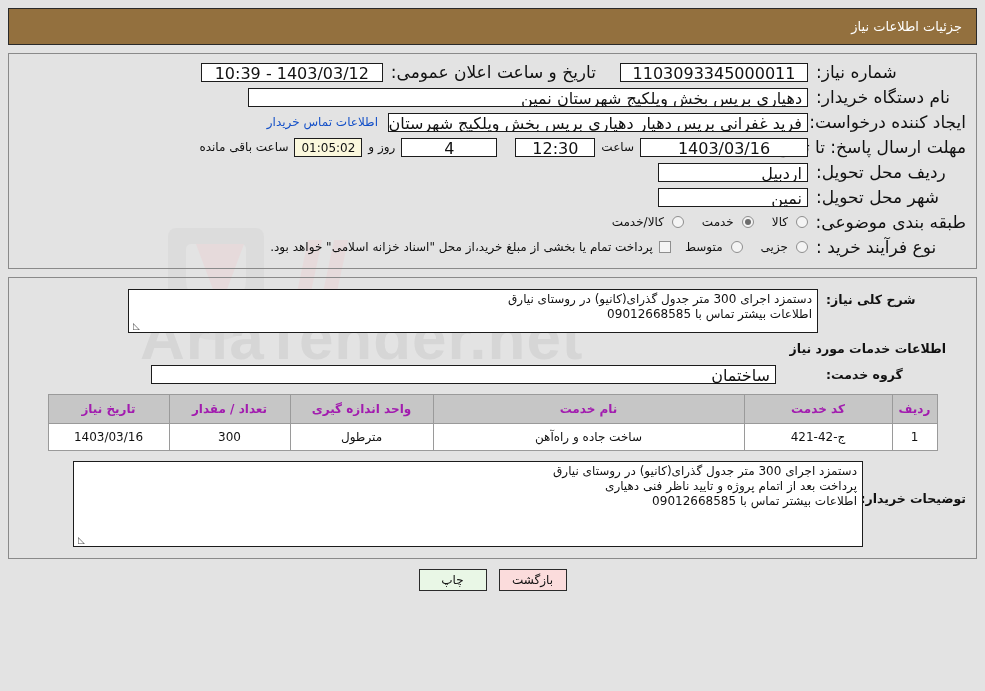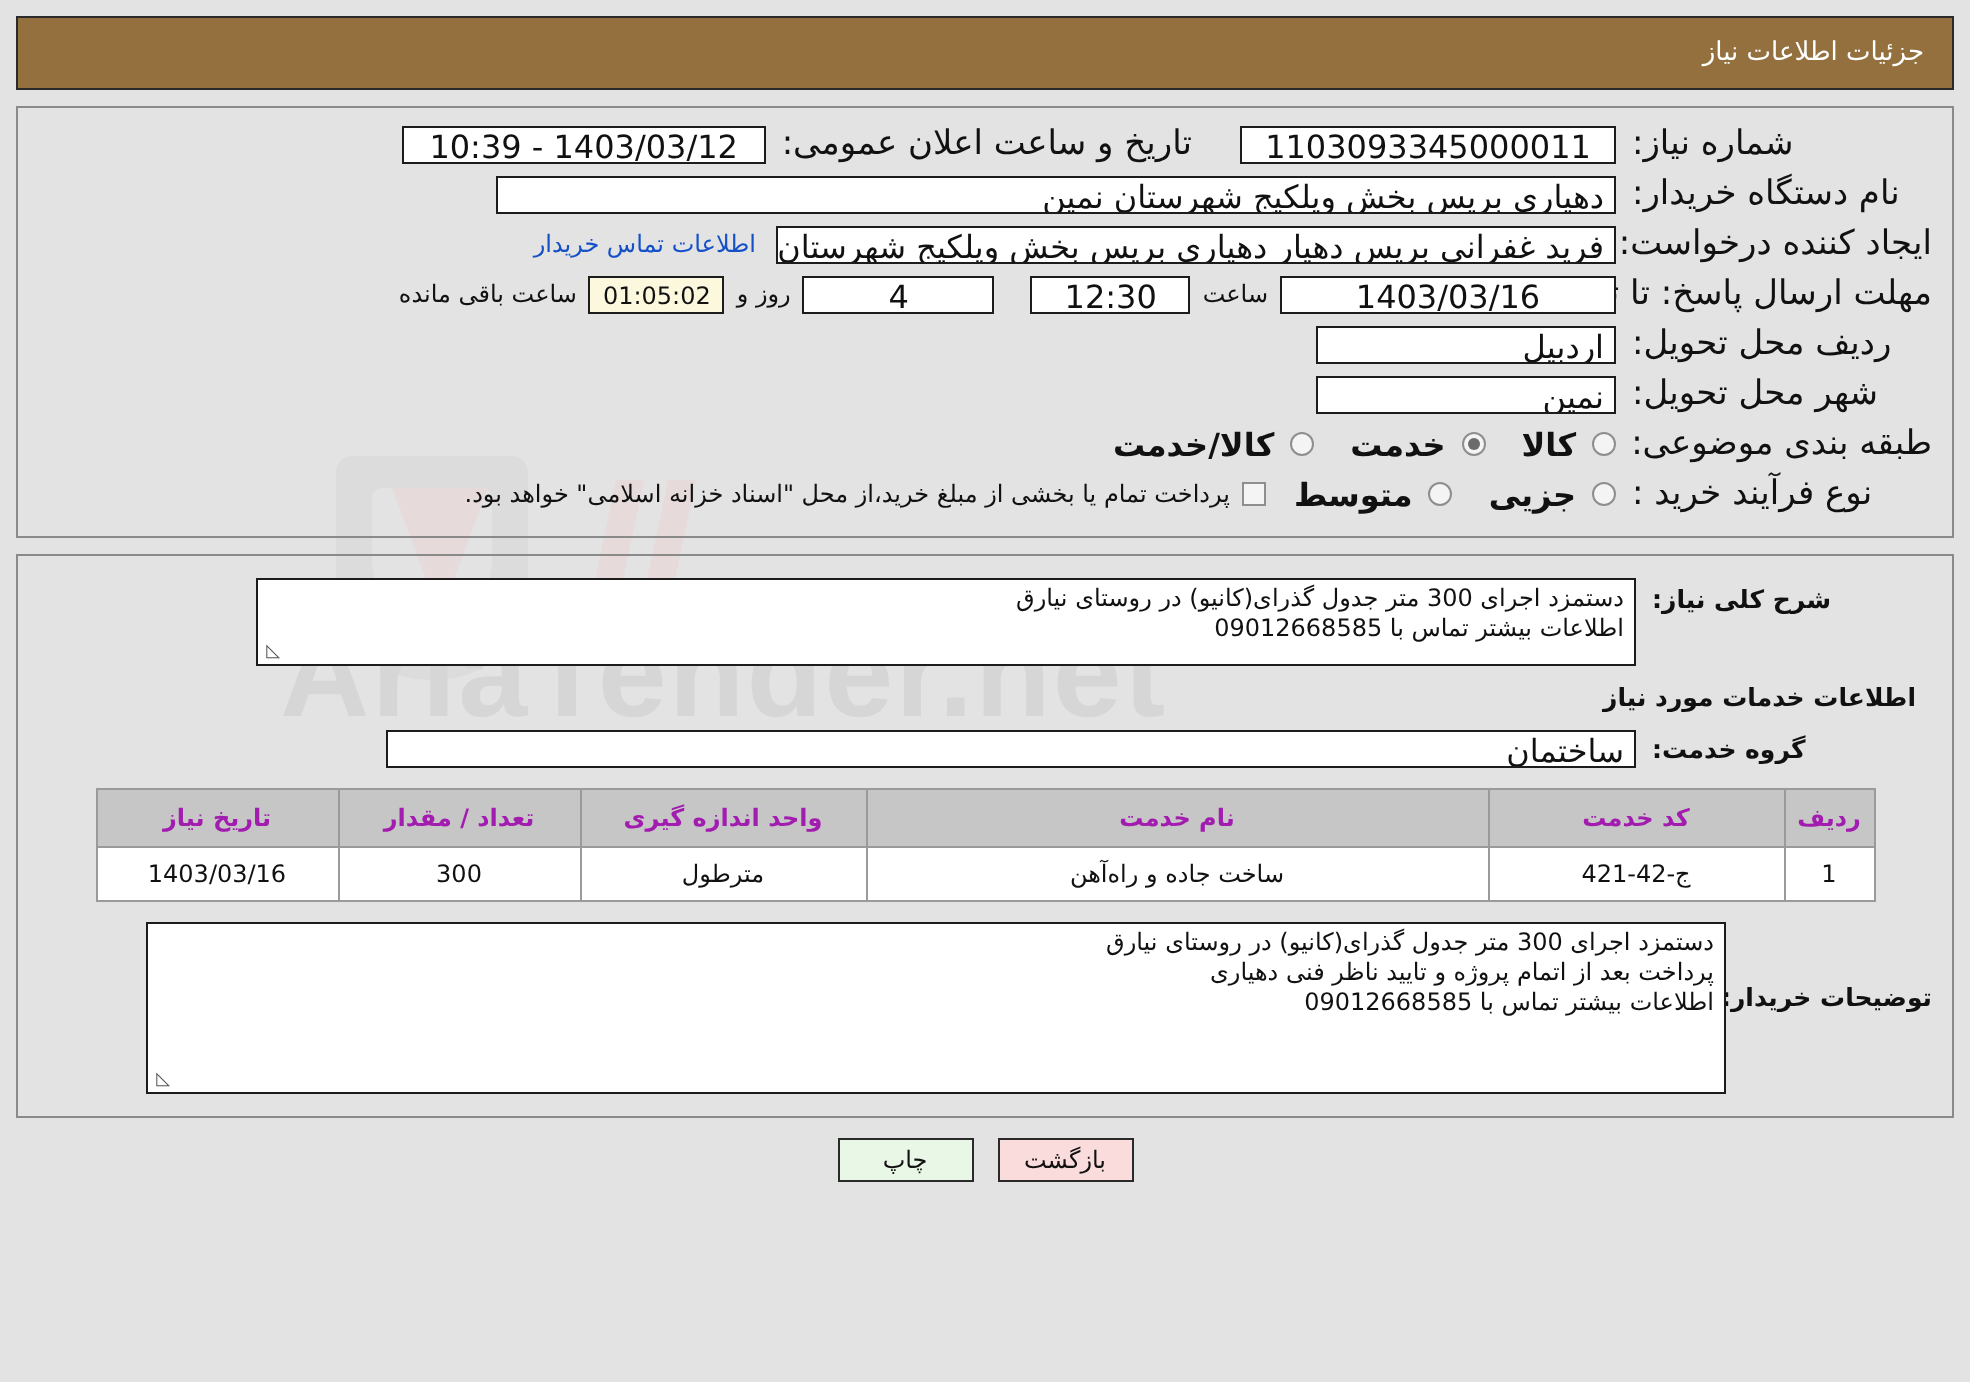--- a/index.html
+++ b/index.html
@@ -191,21 +191,21 @@
     flex: 0 0 auto;
   }
   .radio.sel::after {
     content: "";
     position: absolute;
     top: 2px; left: 2px;
     width: 6px; height: 6px;
     border-radius: 50%;
     background: #6c6c6c;
   }
-  .radio-label { padding: 0 4px 0 14px; font-size: 16px; white-space: nowrap; font-weight: bold; }
+  .radio-label { padding: 0 4px 0 14px; font-size: 12px; white-space: nowrap; }
   .checkbox {
     width: 12px; height: 12px;
     border: 1px solid #8e8e8e;
     background: #f4f4f4;
     display:inline-block;
     box-sizing: border-box;
     flex: 0 0 auto;
   }
   .note-text { font-size: 12px; padding-right: 6px; white-space: nowrap; }
 
@@ -238,21 +238,21 @@
     font-size: 9px;
     line-height: 9px;
   }
   .ta-need { width: 690px; height: 44px; }
   .ta-buyer{ width: 790px; height: 86px; }
 
   .section-title {
     font-weight: bold;
     font-size: 12.5px;
     text-align: right;
-    margin: 8px 8px 8px 0;
+    margin: 8px 20px 8px 0;
   }
 
   
   table.grid {
     border-collapse: collapse;
     width: 890px;
     margin: 0 auto;
     background: #fff;
     font-size: 12px;
   }
@@ -391,21 +391,21 @@
       <div class="textarea ta-need">
         <div>دستمزد اجرای 300 متر جدول گذرای(کانیو) در روستای نیارق</div>
         <div>اطلاعات بیشتر تماس با 09012668585</div>
         <span class="grip">◺</span>
       </div>
     </div>
 
     <div class="section-title">اطلاعات خدمات مورد نیاز</div>
 
     <div class="row" style="margin-bottom:10px;">
-      <div class="bold-lbl" style="width:140px;">گروه خدمت:</div>
+      <div class="bold-lbl" style="width:140px;margin-left:42px;">گروه خدمت:</div>
       <div class="fld" style="width:625px;">ساختمان</div>
     </div>
 
     <table class="grid">
       <thead>
         <tr>
           <th style="width:42px;">ردیف</th>
           <th style="width:145px;">کد خدمت</th>
           <th>نام خدمت</th>
           <th style="width:140px;">واحد اندازه گیری</th>

